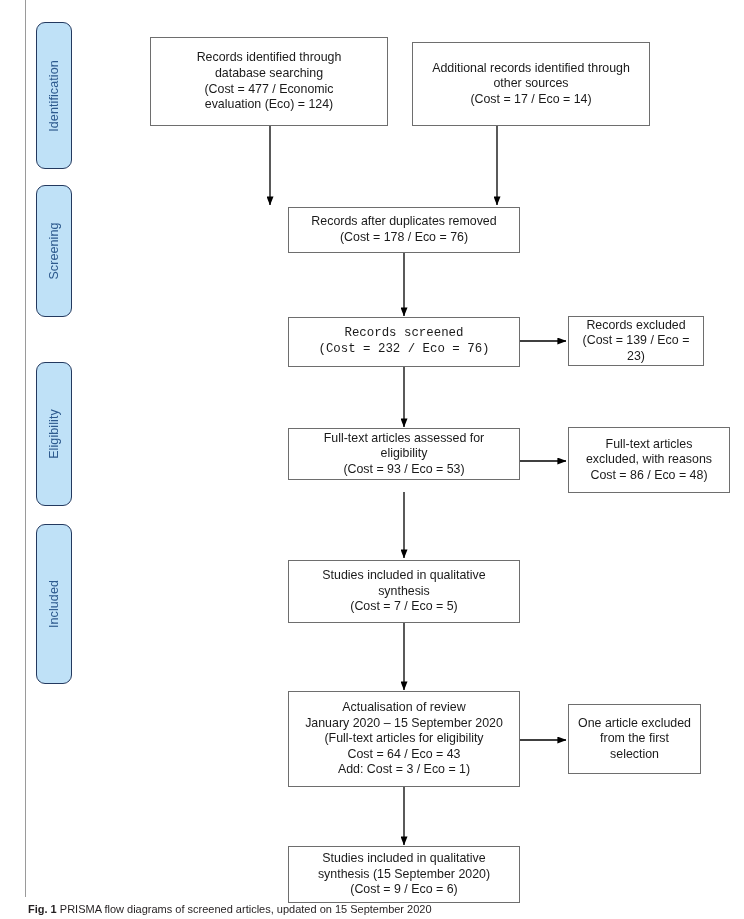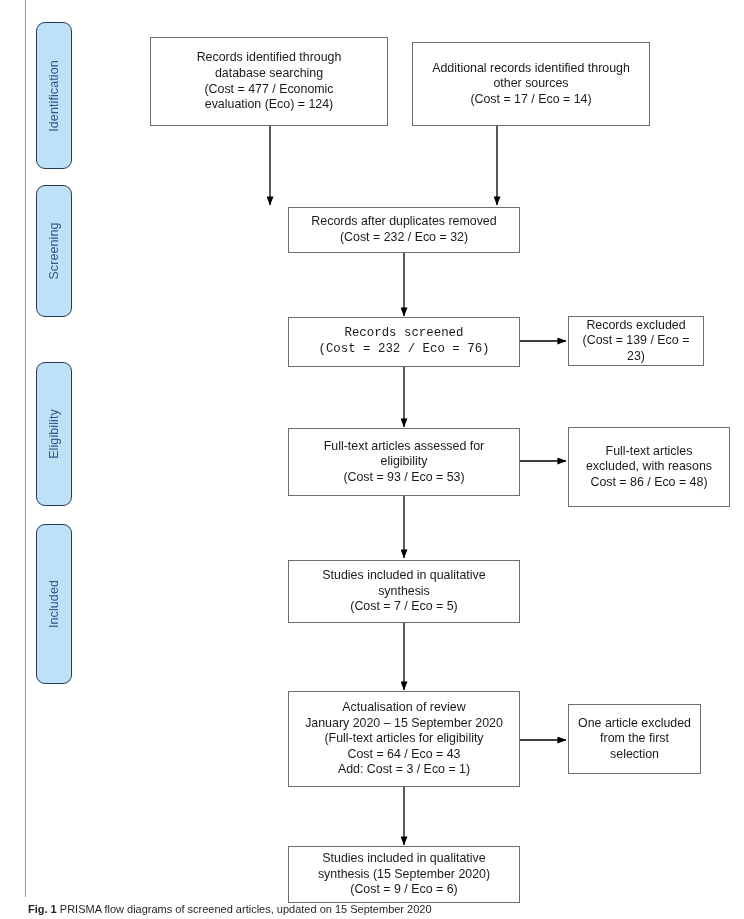--- a/index.html
+++ b/index.html
@@ -145,40 +145,40 @@
   </div>
 
   <div class="box" style="left:412px;top:42px;width:238px;height:84px;">
     <span class="txt">Additional records identified through
 other sources
 (Cost = 17 / Eco = 14)</span>
   </div>
 
   <div class="box" style="left:288px;top:207px;width:232px;height:46px;">
     <span class="txt">Records after duplicates removed
-(Cost = 232 / Eco = 32)</span>
+(Cost = 178 / Eco = 76)</span>
   </div>
 
   <div class="box" style="left:288px;top:317px;width:232px;height:50px;font-family:Liberation Mono, monospace;">
     <span class="txt">Records screened
 (Cost = 232 / Eco = 76)</span>
   </div>
 
   <div class="box" style="left:568px;top:316px;width:136px;height:50px;">
     <span class="txt">Records excluded
 (Cost = 139 / Eco = 23)</span>
   </div>
 
-  <div class="box" style="left:288px;top:428px;width:232px;height:68px;">
+  <div class="box" style="left:288px;top:428px;width:232px;height:52px;">
     <span class="txt">Full-text articles assessed for
 eligibility
 (Cost = 93 / Eco = 53)</span>
   </div>
 
-  <div class="box" style="left:568px;top:427px;width:162px;height:80px;">
+  <div class="box" style="left:568px;top:427px;width:162px;height:66px;">
     <span class="txt">Full-text articles
 excluded, with reasons
 Cost = 86 / Eco = 48)</span>
   </div>
 
   <div class="box" style="left:288px;top:560px;width:232px;height:63px;">
     <span class="txt">Studies included in qualitative
 synthesis
 (Cost = 7 / Eco = 5)</span>
   </div>

